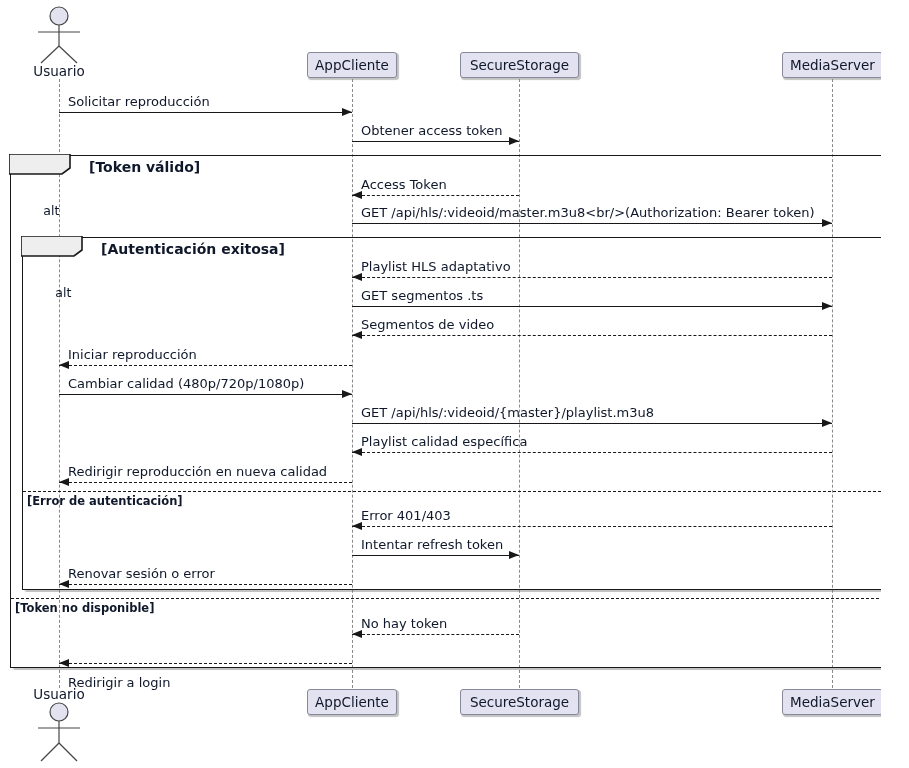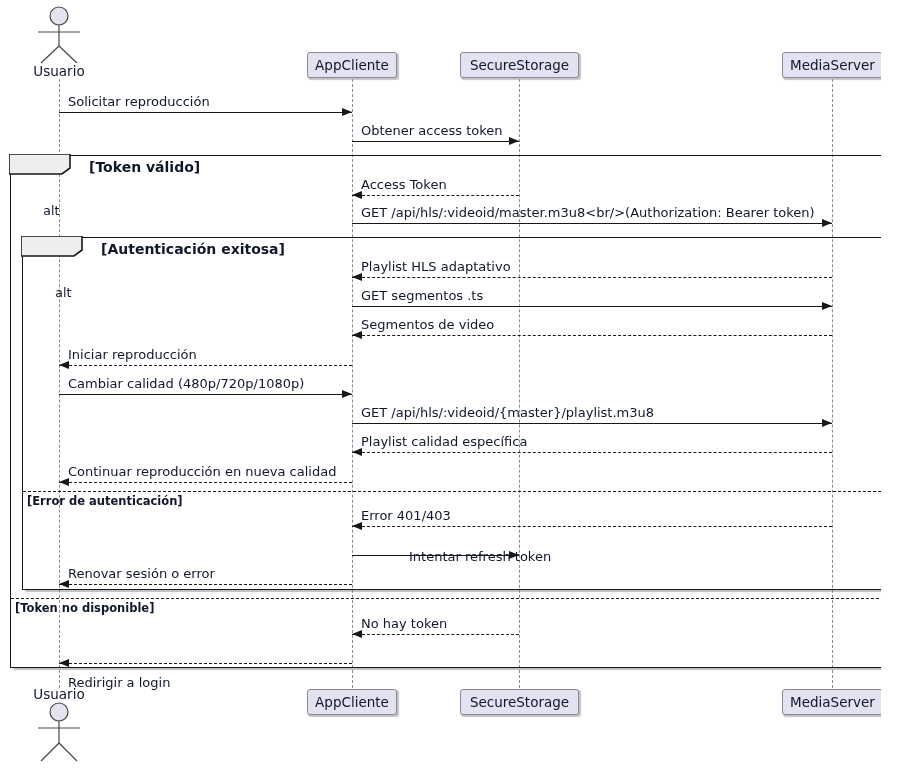--- a/index.html
+++ b/index.html
@@ -113,27 +113,27 @@
       <div class="arrow left" style="left: 59px; top: 361px;"></div>
       <div class="msg-label" style="left: 68px; top: 377px; text-align: center;">Cambiar calidad (480p/720p/1080p)</div>
       <div class="msg-line" style="left: 59px; top: 394px; width: 293px;"></div>
       <div class="arrow right" style="left: 342px; top: 390px;"></div>
       <div class="msg-label" style="left: 361px; top: 406px;">GET /api/hls/:videoid/{master}/playlist.m3u8</div>
       <div class="msg-line" style="left: 352px; top: 423px; width: 480px;"></div>
       <div class="arrow right" style="left: 822px; top: 419px;"></div>
       <div class="msg-label" style="left: 361px; top: 435px;">Playlist calidad específica</div>
       <div class="msg-line dashed" style="left: 352px; top: 452px; width: 480px;"></div>
       <div class="arrow left" style="left: 352px; top: 448px;"></div>
-      <div class="msg-label" style="left: 68px; top: 465px;">Continuar reproducción en nueva calidad</div>
+      <div class="msg-label" style="left: 68px; top: 465px;">Redirigir reproducción en nueva calidad</div>
       <div class="msg-line dashed" style="left: 59px; top: 482px; width: 293px;"></div>
       <div class="arrow left" style="left: 59px; top: 478px;"></div>
       <div class="msg-label" style="left: 361px; top: 509px;">Error 401/403</div>
       <div class="msg-line dashed" style="left: 352px; top: 526px; width: 480px;"></div>
       <div class="arrow left" style="left: 352px; top: 522px;"></div>
-      <div class="msg-label" style="left: 361px; top: 550px; margin-left: 48px;">Intentar refresh token</div>
+      <div class="msg-label" style="left: 361px; top: 538px;">Intentar refresh token</div>
       <div class="msg-line" style="left: 352px; top: 555px; width: 167px;"></div>
       <div class="arrow right" style="left: 509px; top: 551px;"></div>
       <div class="msg-label" style="left: 68px; top: 567px;">Renovar sesión o error</div>
       <div class="msg-line dashed" style="left: 59px; top: 584px; width: 293px;"></div>
       <div class="arrow left" style="left: 59px; top: 580px;"></div>
       <div class="msg-label" style="left: 361px; top: 617px;">No hay token</div>
       <div class="msg-line dashed" style="left: 352px; top: 634px; width: 167px;"></div>
       <div class="arrow left" style="left: 352px; top: 630px;"></div>
       <div class="msg-label" style="left: 68px; top: 676px;">Redirigir a login</div>
       <div class="msg-line dashed" style="left: 59px; top: 663px; width: 293px;"></div>

